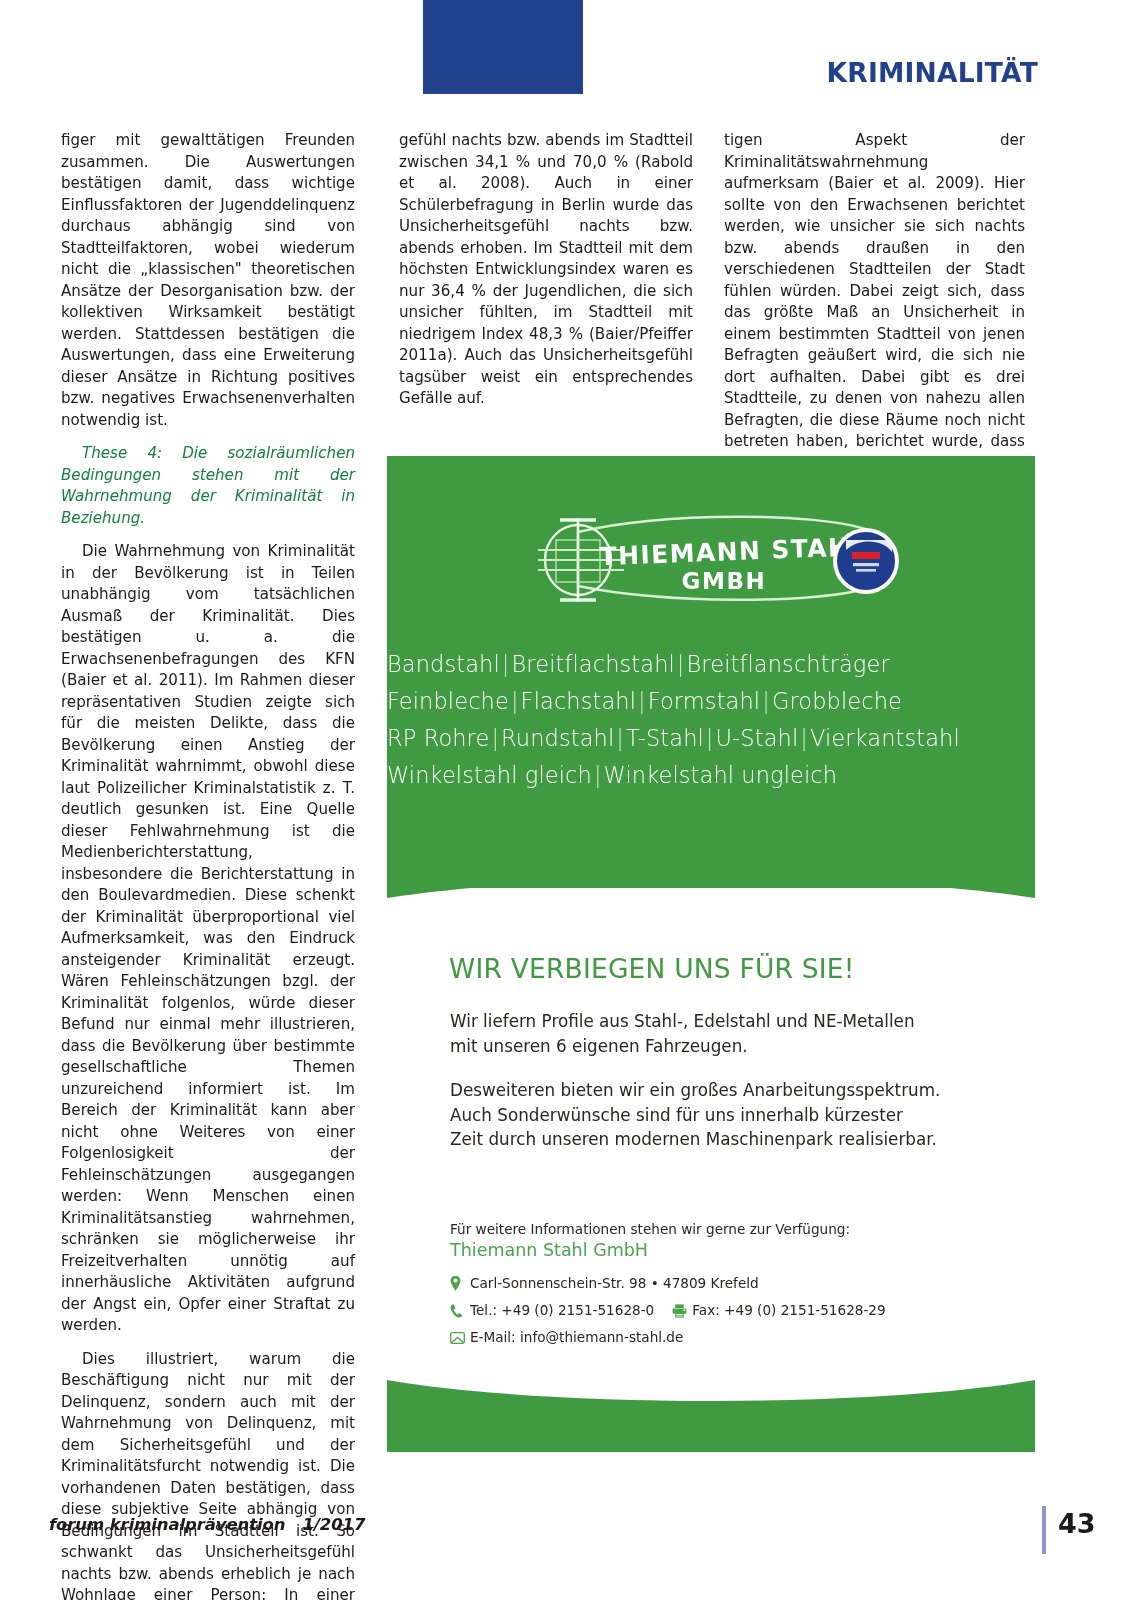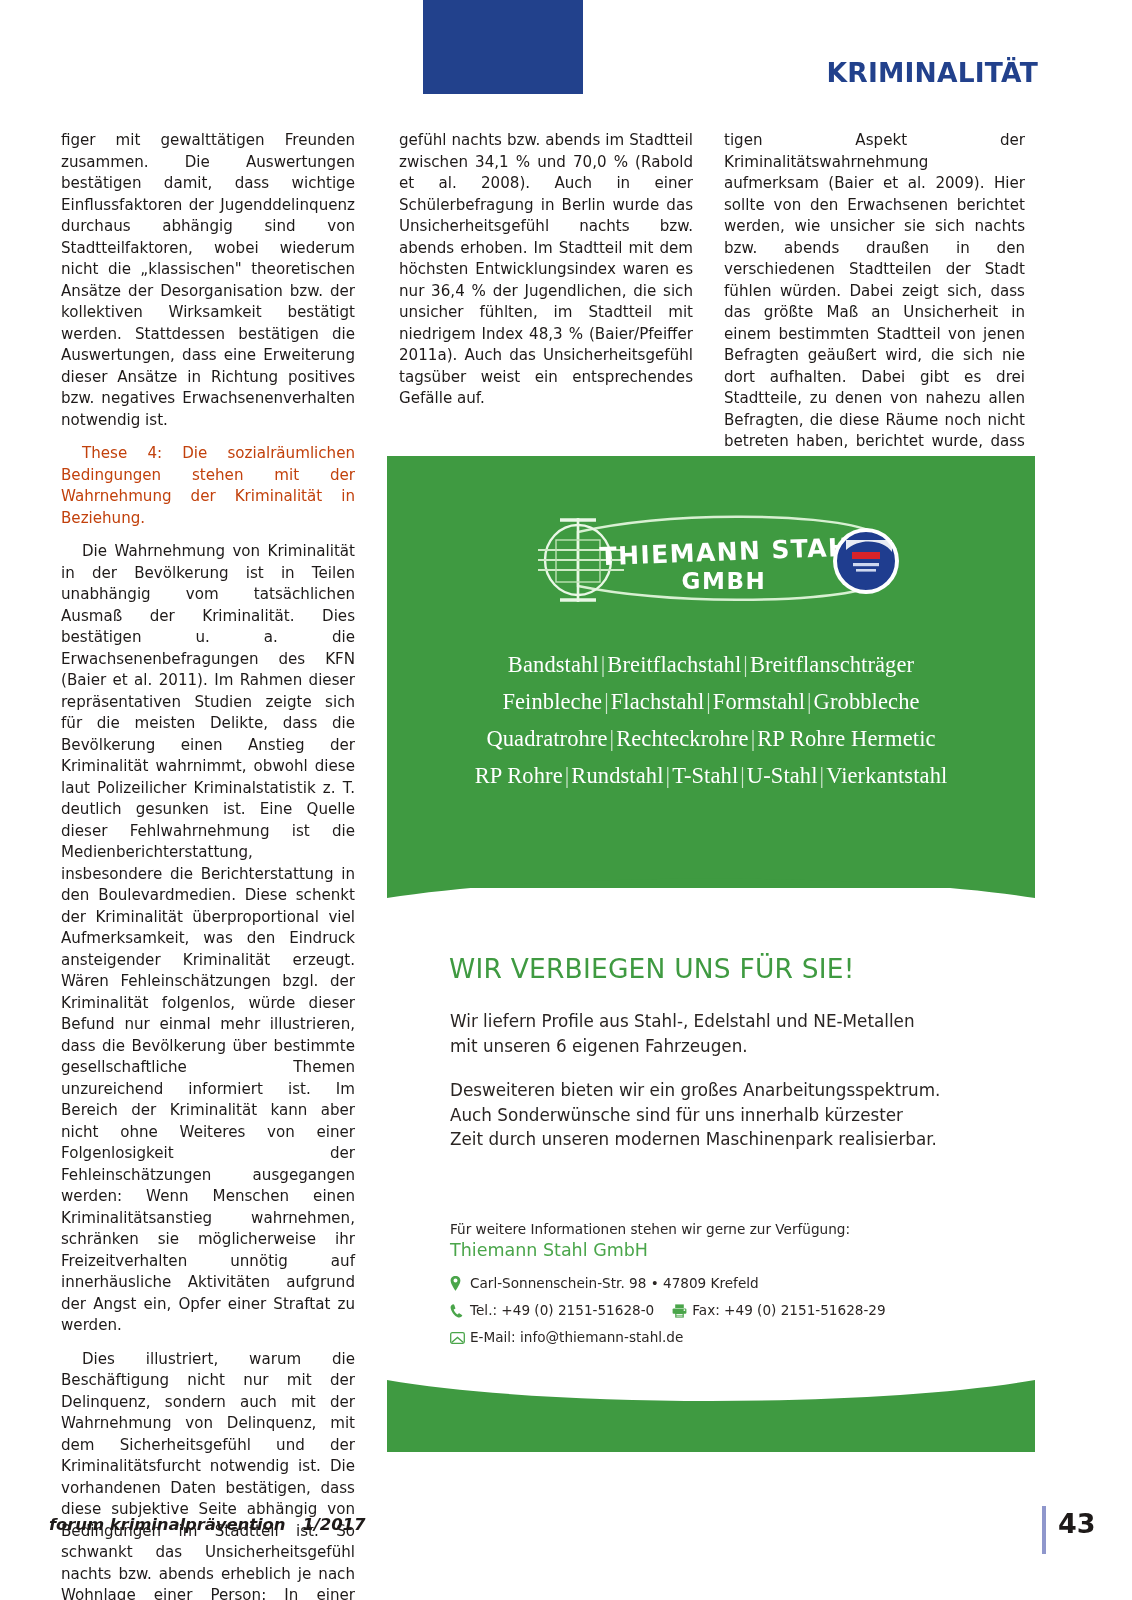--- a/index.html
+++ b/index.html
@@ -57,21 +57,22 @@
     -webkit-hyphens: none;
     hyphens: none;
   }
   .col p { margin: 12px; text-align: justify; }
   .col p.indent { text-indent: 21px; }
   .col-1 { left: 49px; }
   .col-2 { left: 387px; }
   .col-3 { left: 712px; width: 325px; }
 
   .thesis {
-    color: #c2410c;
+    color: #15803d;
+    font-style: italic;
     font-size: 15.1px;
     line-height: 21.5px;
     margin-top: 21px;
     margin-bottom: 21px;
     text-indent: 21px;
     text-align: left;
   }
 
   
   .ad {
@@ -111,27 +112,25 @@
     position: relative;
     margin: 0 auto;
     width: 390px; height: 110px;
   }
 
   .products {
     position: absolute;
     left: 0;
     top: 190px;
     width: 648px;
-    text-align: center;
     color: #ffffff;
     font-size: 22.5px;
     line-height: 37px;
     font-weight: 300;
     letter-spacing: 0.1px;
-    font-family: Liberation Serif, serif;
   }
   .products .sep { opacity: .75; padding: 0 2px; }
 
   .ad-headline {
     position: absolute;
     left: 62px;
     top: 497px;
     width: 560px;
     color: #3f9a41;
     font-size: 26.5px;
@@ -290,22 +289,22 @@
               <rect x="340" y="65" width="20" height="2.6" fill="#cfd8ef"></rect>
               <circle cx="350" cy="57" r="30" fill="none" stroke="#ffffff" stroke-width="2"></circle>
             </g>
           </svg>
         </div>
       </div>
 
       <div class="products">
         <div><span>Bandstahl</span><span class="sep">|</span><span>Breitflachstahl</span><span class="sep">|</span><span>Breitflanschträger</span></div>
         <div><span>Feinbleche</span><span class="sep">|</span><span>Flachstahl</span><span class="sep">|</span><span>Formstahl</span><span class="sep">|</span><span>Grobbleche</span></div>
-        <div><span>Quadratrohre</span><span class="sep">|</span><span>Rechteckrohre</span><span class="sep">|</span><span>RP Rohre Hermetic</span></div>
         <div><span>RP Rohre</span><span class="sep">|</span><span>Rundstahl</span><span class="sep">|</span><span>T-Stahl</span><span class="sep">|</span><span>U-Stahl</span><span class="sep">|</span><span>Vierkantstahl</span></div>
+        <div><span>Winkelstahl gleich</span><span class="sep">|</span><span>Winkelstahl ungleich</span></div>
       </div>
     </div>
 
     <div class="ad-headline">WIR VERBIEGEN UNS FÜR SIE!</div>
 
     <div class="ad-body">
       <p>Wir liefern Profile aus Stahl-, Edelstahl und NE-Metallen<br>mit unseren 6 eigenen Fahrzeugen.</p>
       <p>Desweiteren bieten wir ein großes Anarbeitungsspektrum.<br>Auch Sonderwünsche sind für uns innerhalb kürzester<br>Zeit durch unseren modernen Maschinenpark realisierbar.</p>
     </div>
 

